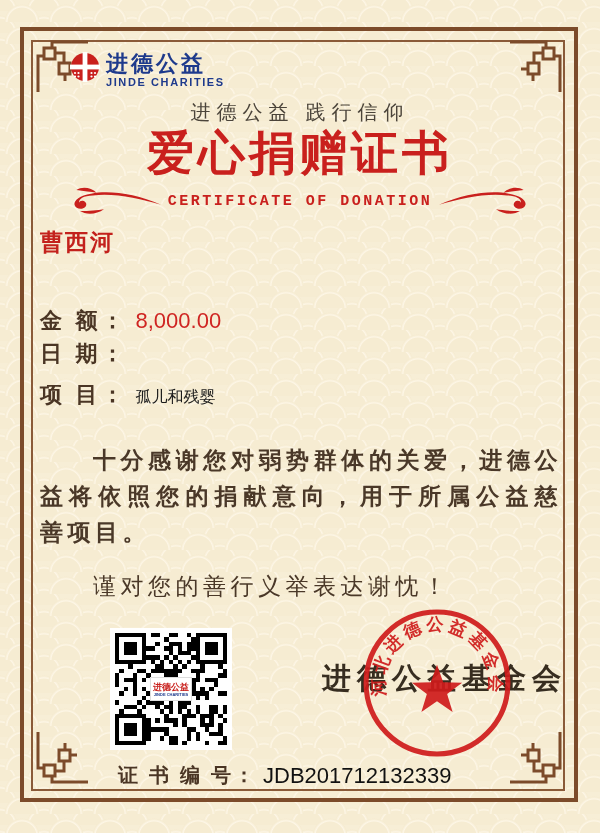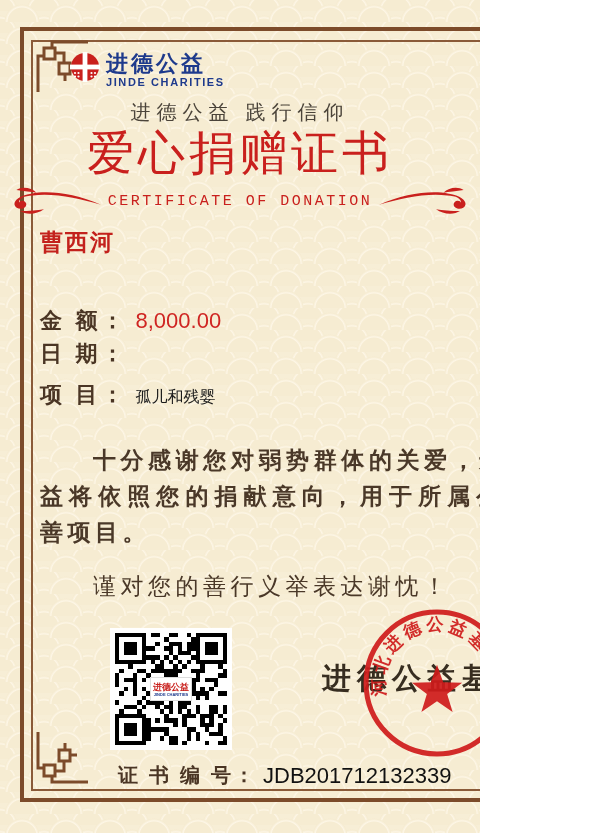--- a/index.html
+++ b/index.html
@@ -1,20 +1,20 @@
 <!DOCTYPE html>
 <html><head>
 <meta charset="utf-8">
 <style>
   * { margin:0; padding:0; box-sizing:border-box; }
   html,body { width:600px; }
   body { font-family:"Liberation Serif","DejaVu Serif",serif; }
 
   .page {
-    position:relative; width:480px; height:833px; overflow:hidden;
+    position:relative; width:600px; height:833px; overflow:hidden;
     background-color:#f7eed6;
     background-image:
       radial-gradient(circle 21px at 50% 100%, #f6ecd2 14px, #fdf6e6 15px, #f6ecd2 17px, rgba(0,0,0,0) 18px),
       radial-gradient(circle 21px at 50% 100%, #f6ecd2 14px, #fdf6e6 15px, #f6ecd2 17px, rgba(0,0,0,0) 18px);
     background-size:44px 22px;
     background-position:0 0, 22px 11px;
   }
 
   .frame-outer {
     position:absolute; left:20px; top:27px; width:558px; height:775px;
@@ -41,30 +41,30 @@
     font-size:11px; font-weight:bold; color:#1e3a8c; letter-spacing:1.6px;
     font-family:"Liberation Sans","DejaVu Sans",sans-serif; line-height:13px;
   }
 
   .tagline {
     position:absolute; left:0; top:99px; width:100%; text-align:center;
     font-size:20px; color:#4b443a; letter-spacing:6px; font-weight:500;
   }
   .title {
     position:absolute; left:0; top:122px; width:100%; text-align:center;
-    font-size:47px; font-weight:normal; color:#c9201d; letter-spacing:4px;
+    font-size:47px; font-weight:bold; color:#c9201d; letter-spacing:4px;
   }
   .subtitle-row {
     position:absolute; left:0; top:186px; width:100%;
     display:flex; align-items:center; justify-content:center; gap:7px;
   }
   .flourish { width:92px; height:30px; flex:0 0 auto; }
   .flourish.right { transform:scaleX(-1); }
   .subtitle {
-    font-size:15px; font-weight:normal; color:#c9201d; letter-spacing:2.5px;
+    font-size:15px; font-weight:bold; color:#c9201d; letter-spacing:2.5px;
     font-family:"Liberation Mono","DejaVu Sans Mono",monospace;
   }
 
   .donor-name {
     position:absolute; left:40px; top:227px;
     font-size:23px; font-weight:bold; color:#c3211c; letter-spacing:2px;
   }
 
   .field-row { position:absolute; left:40px; display:flex; align-items:baseline; }
   .field-row.amount  { top:295px; }

